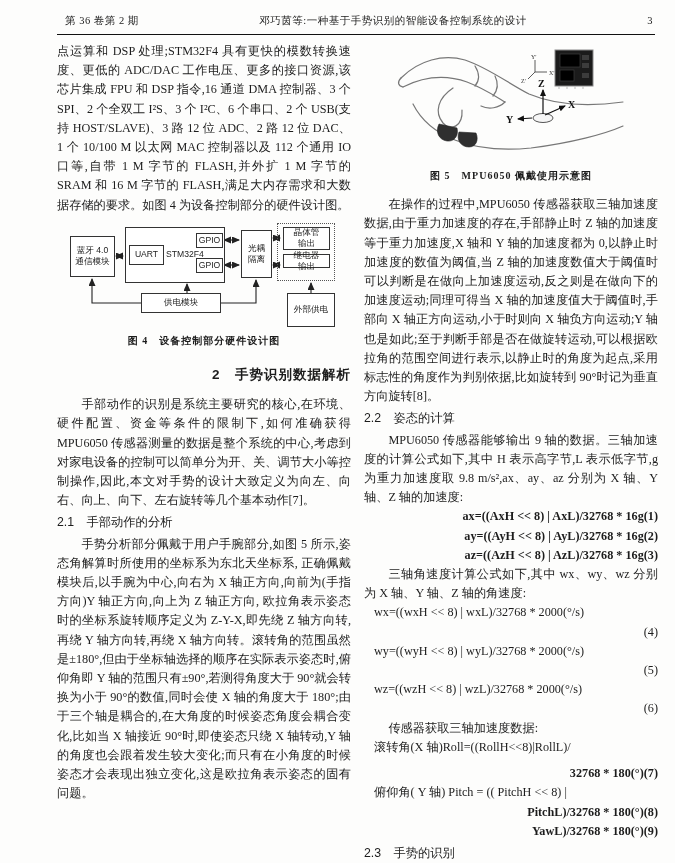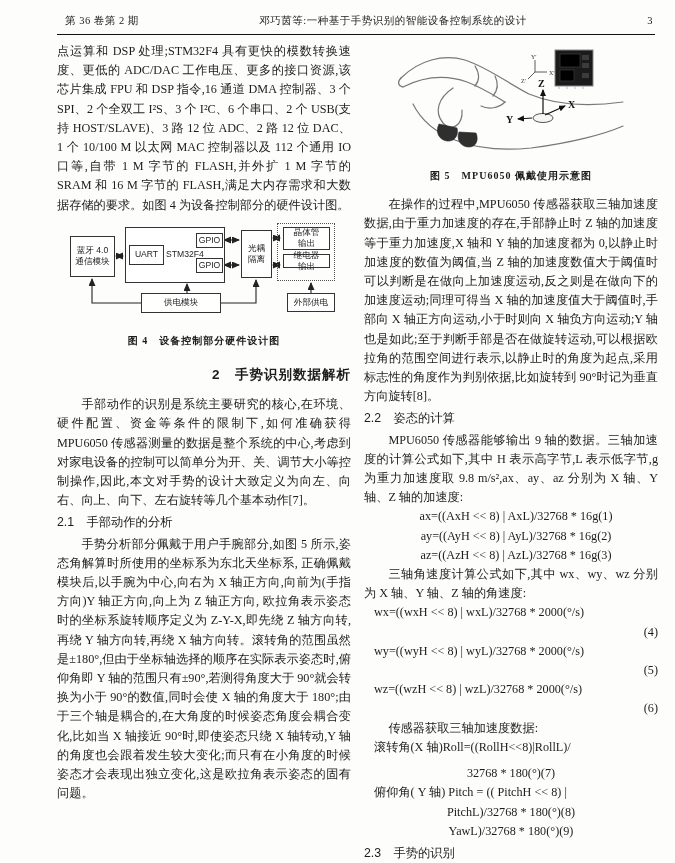--- a/index.html
+++ b/index.html
@@ -52,21 +52,21 @@
     font-family:"Liberation Sans","DejaVu Sans",sans-serif;
     font-size:8.6px;line-height:1.3;color:#222;
     box-sizing:border-box;
   }
   .bx.nob{border:none;background:transparent;justify-content:flex-start;}
   .bx.dotted{border:1px dotted #555;background:transparent;}
   
   .fig5{position:relative;width:294px;height:118px;margin:2px 0 0 0;}
   .fig5 svg{display:block;margin:0 auto;}
   
-  .eq{display:flex;justify-content:center;padding-left:10px;}
+  .eq{display:flex;justify-content:flex-end;padding-left:10px;font-weight:bold;}
   .eqnum-line{text-align:right;}
   .eqline1{padding-left:10px;}
 </style>
 </head>
 <body>
 
 <div class="page">
 
   <div class="hdr">
     <span>第 36 卷第 2 期</span>
@@ -107,21 +107,21 @@
         <div class="bx nob" style="left:109px;top:26px;width:56px;height:12px;">STM32F4</div>
         <div class="bx" style="left:139px;top:10px;width:27px;height:15px;">GPIO</div>
         <div class="bx" style="left:139px;top:35px;width:27px;height:15px;">GPIO</div>
         <div class="bx" style="left:184px;top:7px;width:31px;height:48px;">光耦
 隔离</div>
         <div class="bx" style="left:226px;top:4px;width:47px;height:23px;">晶体管
 输出</div>
         <div class="bx" style="left:226px;top:31px;width:47px;height:14px;">继电器
 输出</div>
         <div class="bx" style="left:84px;top:70px;width:80px;height:20px;">供电模块</div>
-        <div class="bx" style="left:230px;top:70px;width:48px;height:19px;">外部供电</div>
+        <div class="bx" style="left:230px;top:70px;width:48px;height:34px;">外部供电</div>
       </div>
       <p class="caption">图 4　设备控制部分硬件设计图</p>
 
       <h2 class="sec">2　手势识别数据解析</h2>
       <p class="ind">手部动作的识别是系统主要研究的核心,在环境、硬件配置、资金等条件的限制下,如何准确获得 MPU6050 传感器测量的数据是整个系统的中心,考虑到对家电设备的控制可以简单分为开、关、调节大小等控制操作,因此,本文对手势的设计大致定义为向左、向右、向上、向下、左右旋转等几个基本动作[7]。</p>
       <h3 class="sub">2.1　手部动作的分析</h3>
       <p class="ind">手势分析部分佩戴于用户手腕部分,如图 5 所示,姿态角解算时所使用的坐标系为东北天坐标系, 正确佩戴模块后,以手腕为中心,向右为 X 轴正方向,向前为(手指方向)Y 轴正方向,向上为 Z 轴正方向, 欧拉角表示姿态时的坐标系旋转顺序定义为 Z-Y-X,即先绕 Z 轴方向转,再绕 Y 轴方向转,再绕 X 轴方向转。滚转角的范围虽然是±180°,但由于坐标轴选择的顺序在实际表示姿态时,俯仰角即 Y 轴的范围只有±90°,若测得角度大于 90°就会转换为小于 90°的数值,同时会使 X 轴的角度大于 180°;由于三个轴是耦合的,在大角度的时候姿态角度会耦合变化,比如当 X 轴接近 90°时,即使姿态只绕 X 轴转动,Y 轴的角度也会跟着发生较大变化;而只有在小角度的时候姿态才会表现出独立变化,这是欧拉角表示姿态的固有问题。</p>
     </div>
 
     <div class="col">

